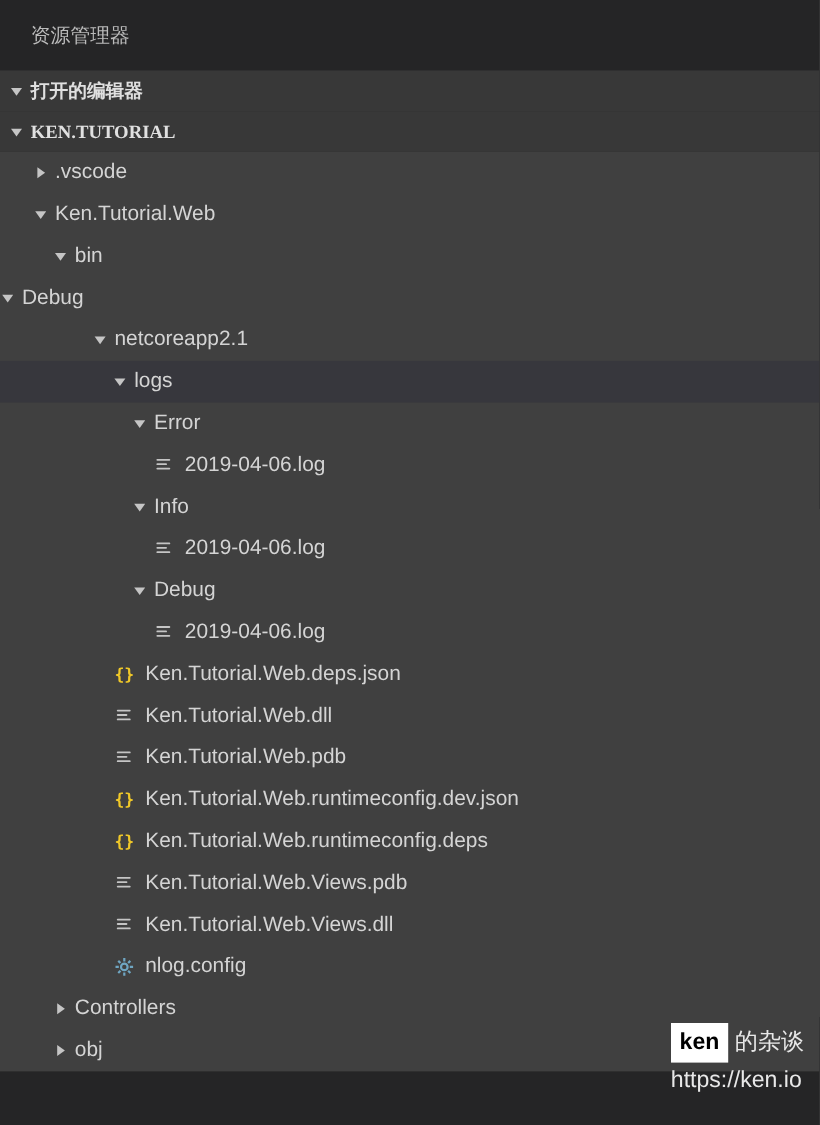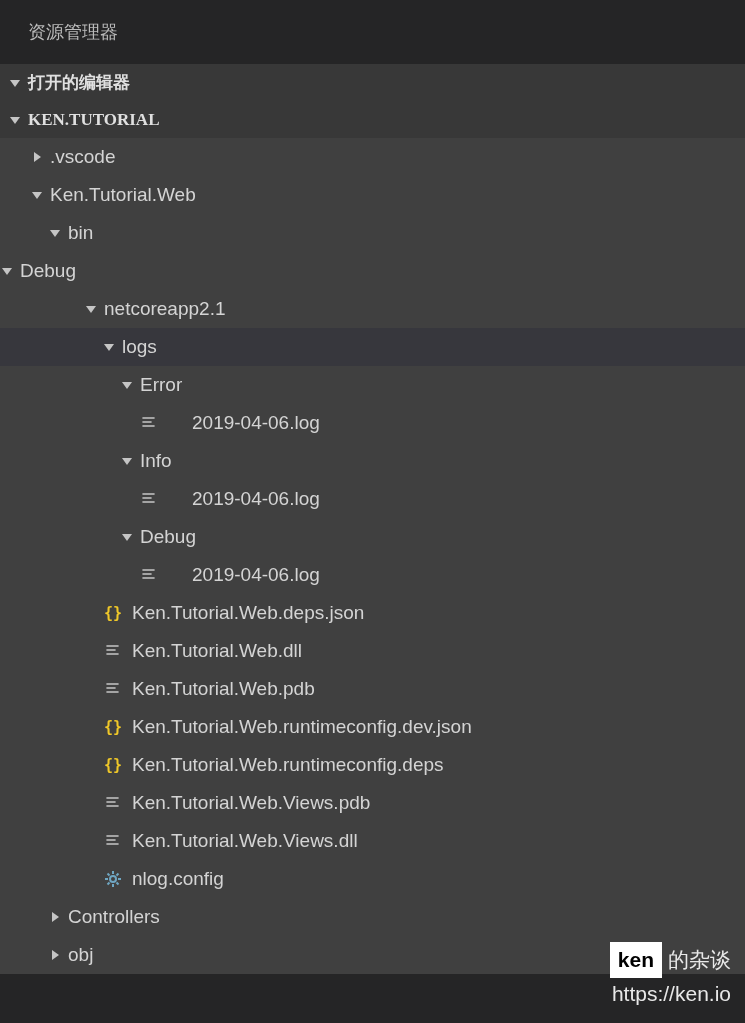--- a/index.html
+++ b/index.html
@@ -70,26 +70,25 @@
   flex-shrink: 0;
 }
 .icon svg { width: 18px; height: 18px; }
 .label { }
 .indent-0 { padding-left: 30px; }
 .indent-1 { padding-left: 48px; }
 .indent-2 { }
 .indent-3 { padding-left: 84px; }
 .indent-4 { padding-left: 102px; }
 .indent-5 { padding-left: 120px; }
-.indent-6 { padding-left: 138px; gap: 24px; }
+.indent-6 { padding-left: 138px; }
 .watermark {
   position: absolute;
   right: 14px;
-  bottom: 14px;
-  text-align: right;
+  bottom: 26px;
   color: #e8e8e8;
   font-size: 21px;
   line-height: 1.5;
   margin-top: 44px;
 }
 .watermark .line1 {
   display: flex;
   align-items: center;
   justify-content: flex-end;
 }

